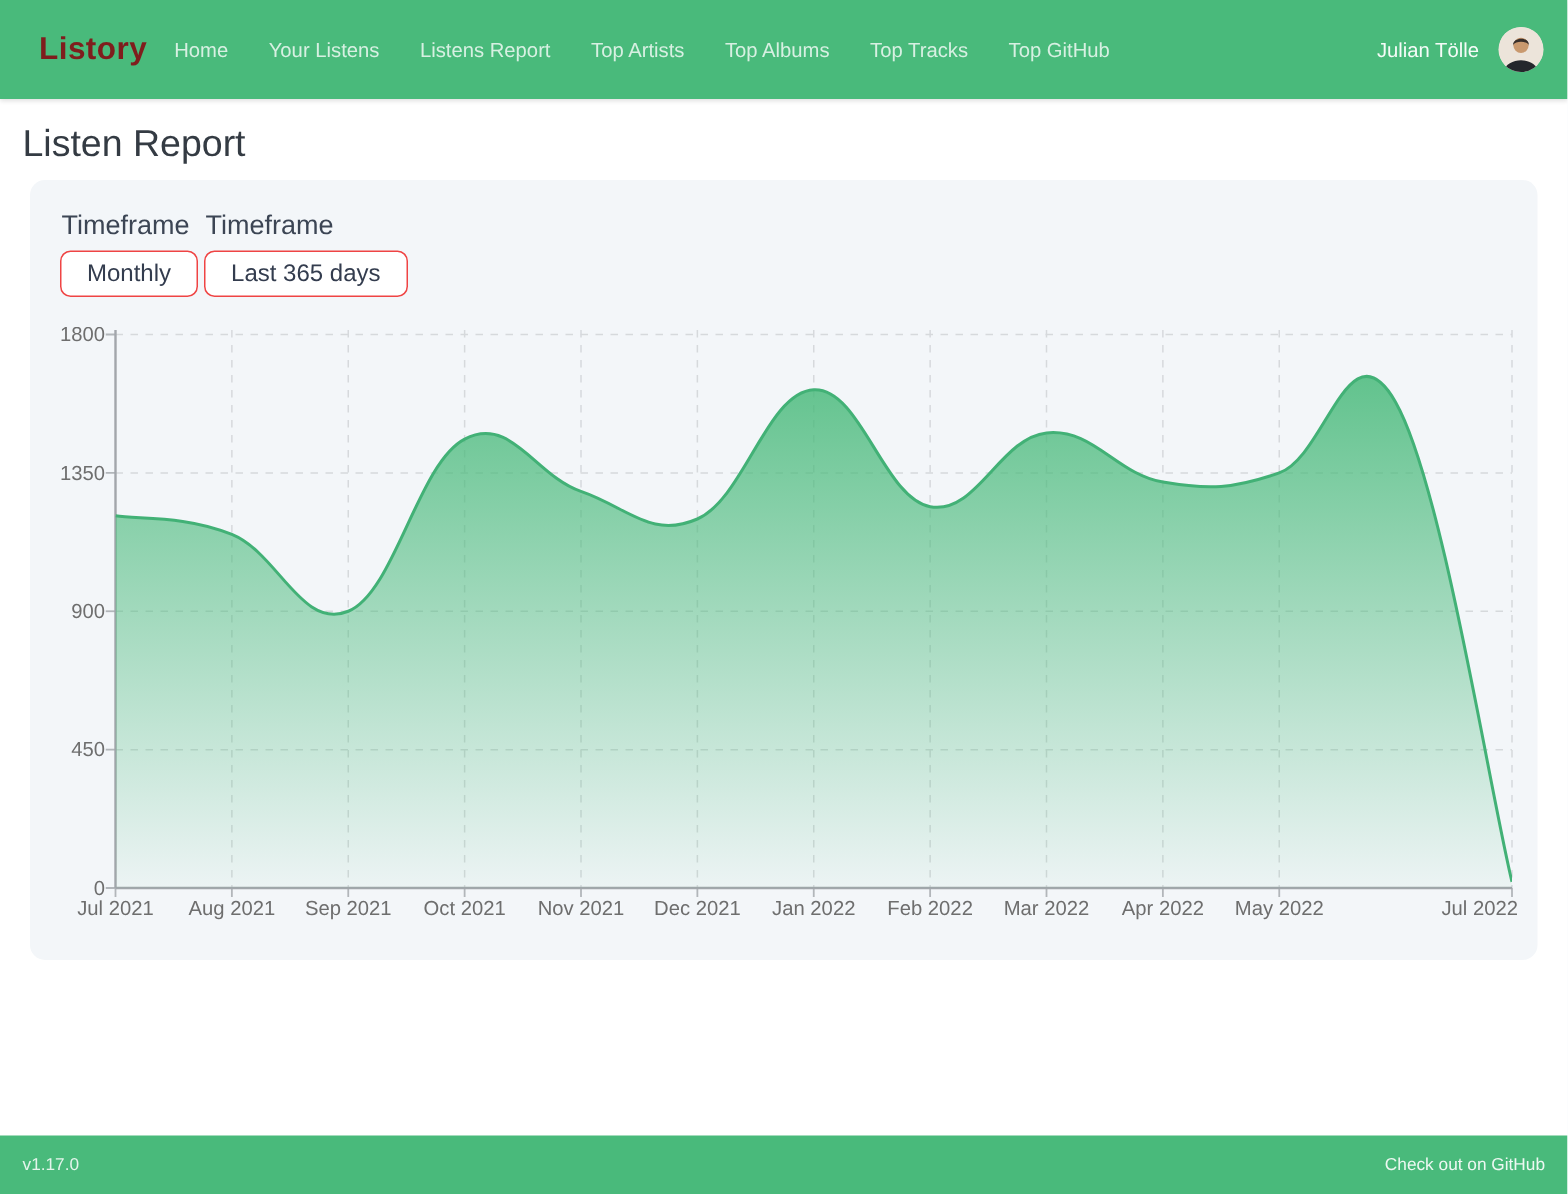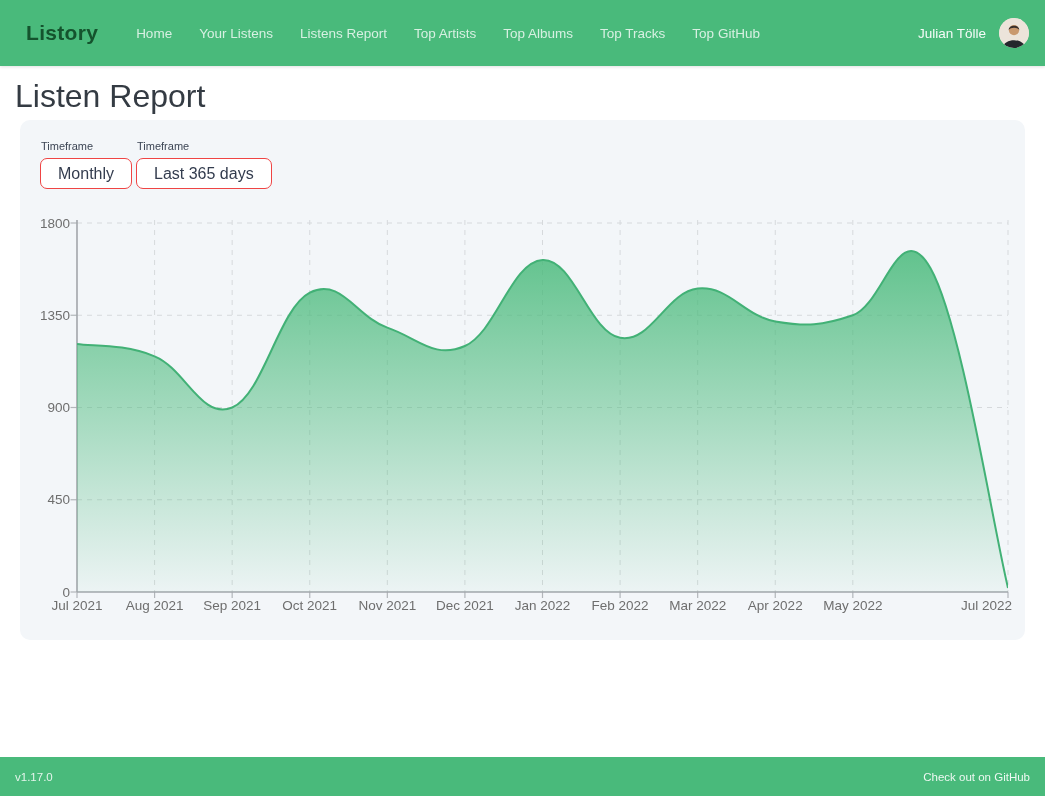--- a/index.html
+++ b/index.html
@@ -14,25 +14,25 @@
   
   .navbar {
     height: 66px;
     background: #49ba7b;
     display: flex;
     align-items: center;
     padding: 0 16px 0 26px;
     box-shadow: 0 1px 3px rgba(0,0,0,.12);
   }
   .logo {
-    color: #14532d;
+    color: #7f1d1d;
     font-size: 21px;
     font-weight: 700;
     letter-spacing: .3px;
-    margin-right: 38px;
+    margin-right: 18px;
     cursor: pointer;
   }
   .nav-items { display: flex; align-items: center; }
   .nav-item {
     color: rgba(255,255,255,.78);
     font-size: 13.5px;
     text-decoration: none;
     margin-right: 27px;
     white-space: nowrap;
     cursor: pointer;
@@ -40,36 +40,36 @@
   .nav-right { margin-left: auto; display: flex; align-items: center; gap: 13px; }
   .user-name { color: rgba(255,255,255,.95); font-size: 13.5px; cursor: pointer; }
   .avatar {
     width: 30px; height: 30px; border-radius: 50%;
     overflow: hidden; display: block; cursor: pointer;
     background: #ece4da;
   }
   
   .page-title {
     margin: 15px 0 9px 15px;
-    font-size: 32px;
+    font-size: 25px;
     line-height: 30px;
     font-weight: 500;
     color: #343b43;
   }
   .card {
     margin: 0 20px;
     height: 520px;
     background: #f3f6f9;
     border-radius: 10px;
     position: relative;
   }
   .controls { display: flex; gap: 4px; padding: 20px 0 0 20px; }
   .control-group { display: flex; flex-direction: column; }
   .control-label {
-    font-size: 11px;
+    font-size: 18px;
     color: #3c4554;
     margin: 0 0 6px 1px;
   }
   .control-button {
     height: 31px;
     padding: 0 17px;
     background: #ffffff;
     border: 1px solid #ef4444;
     border-radius: 7px;
     font-family: inherit;

